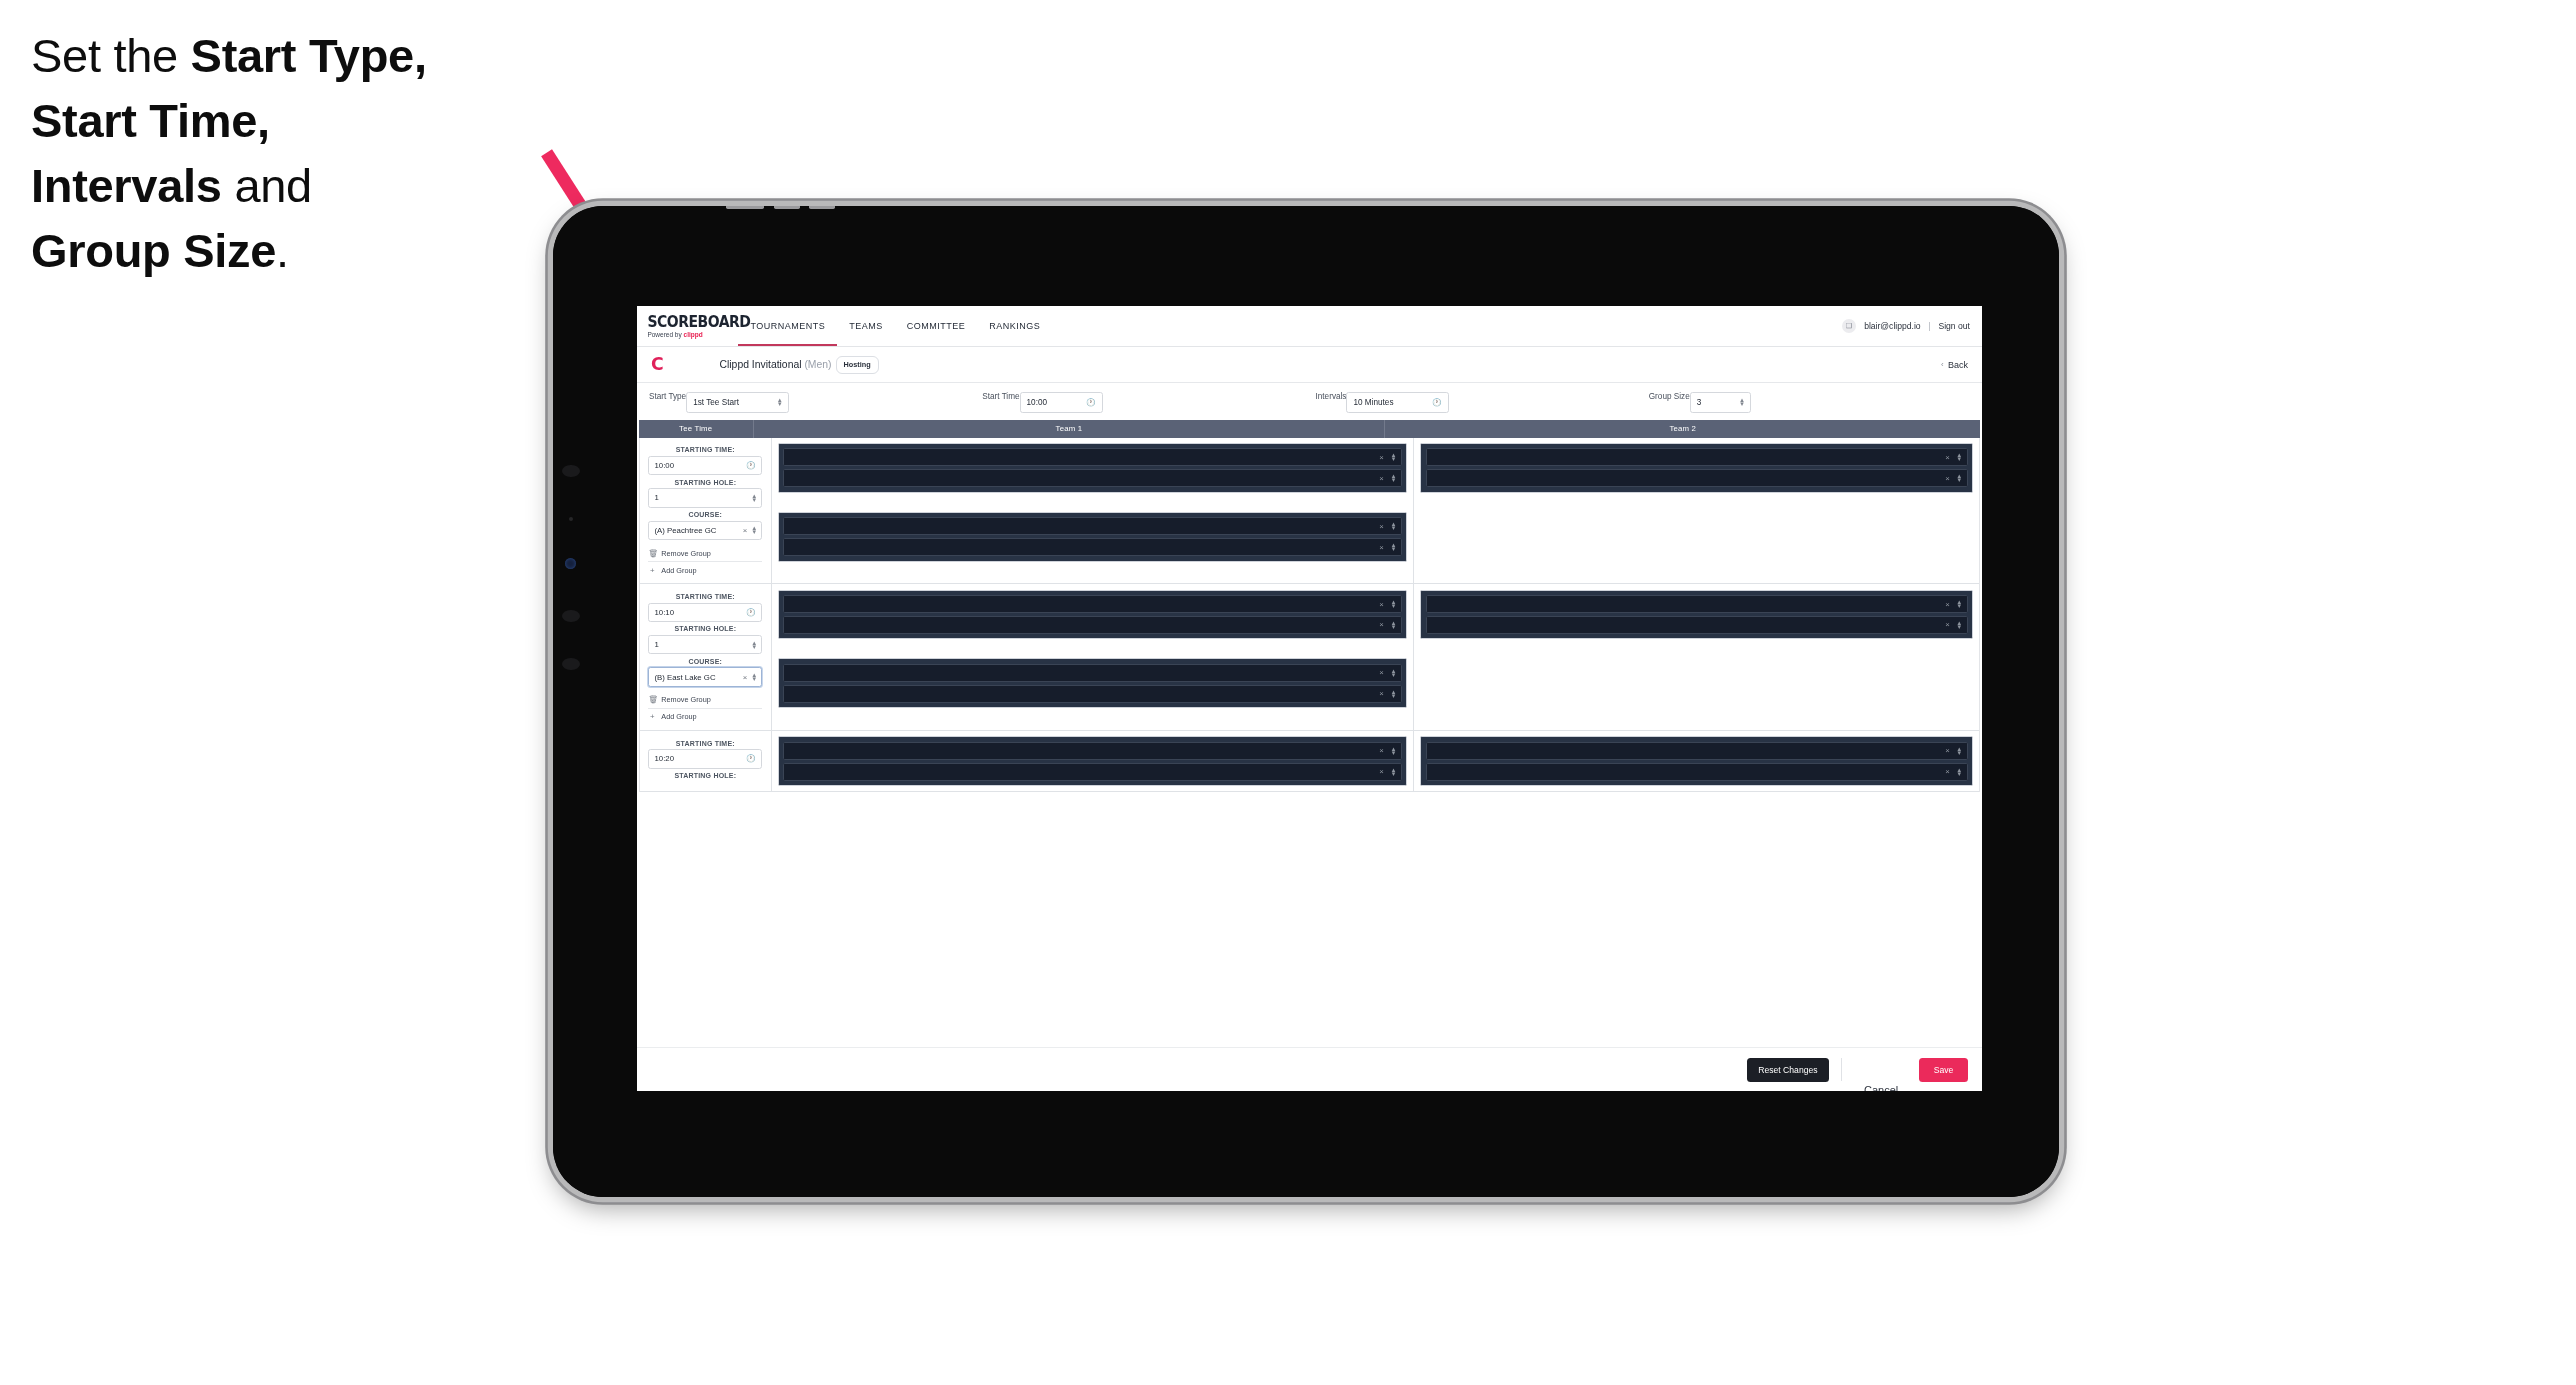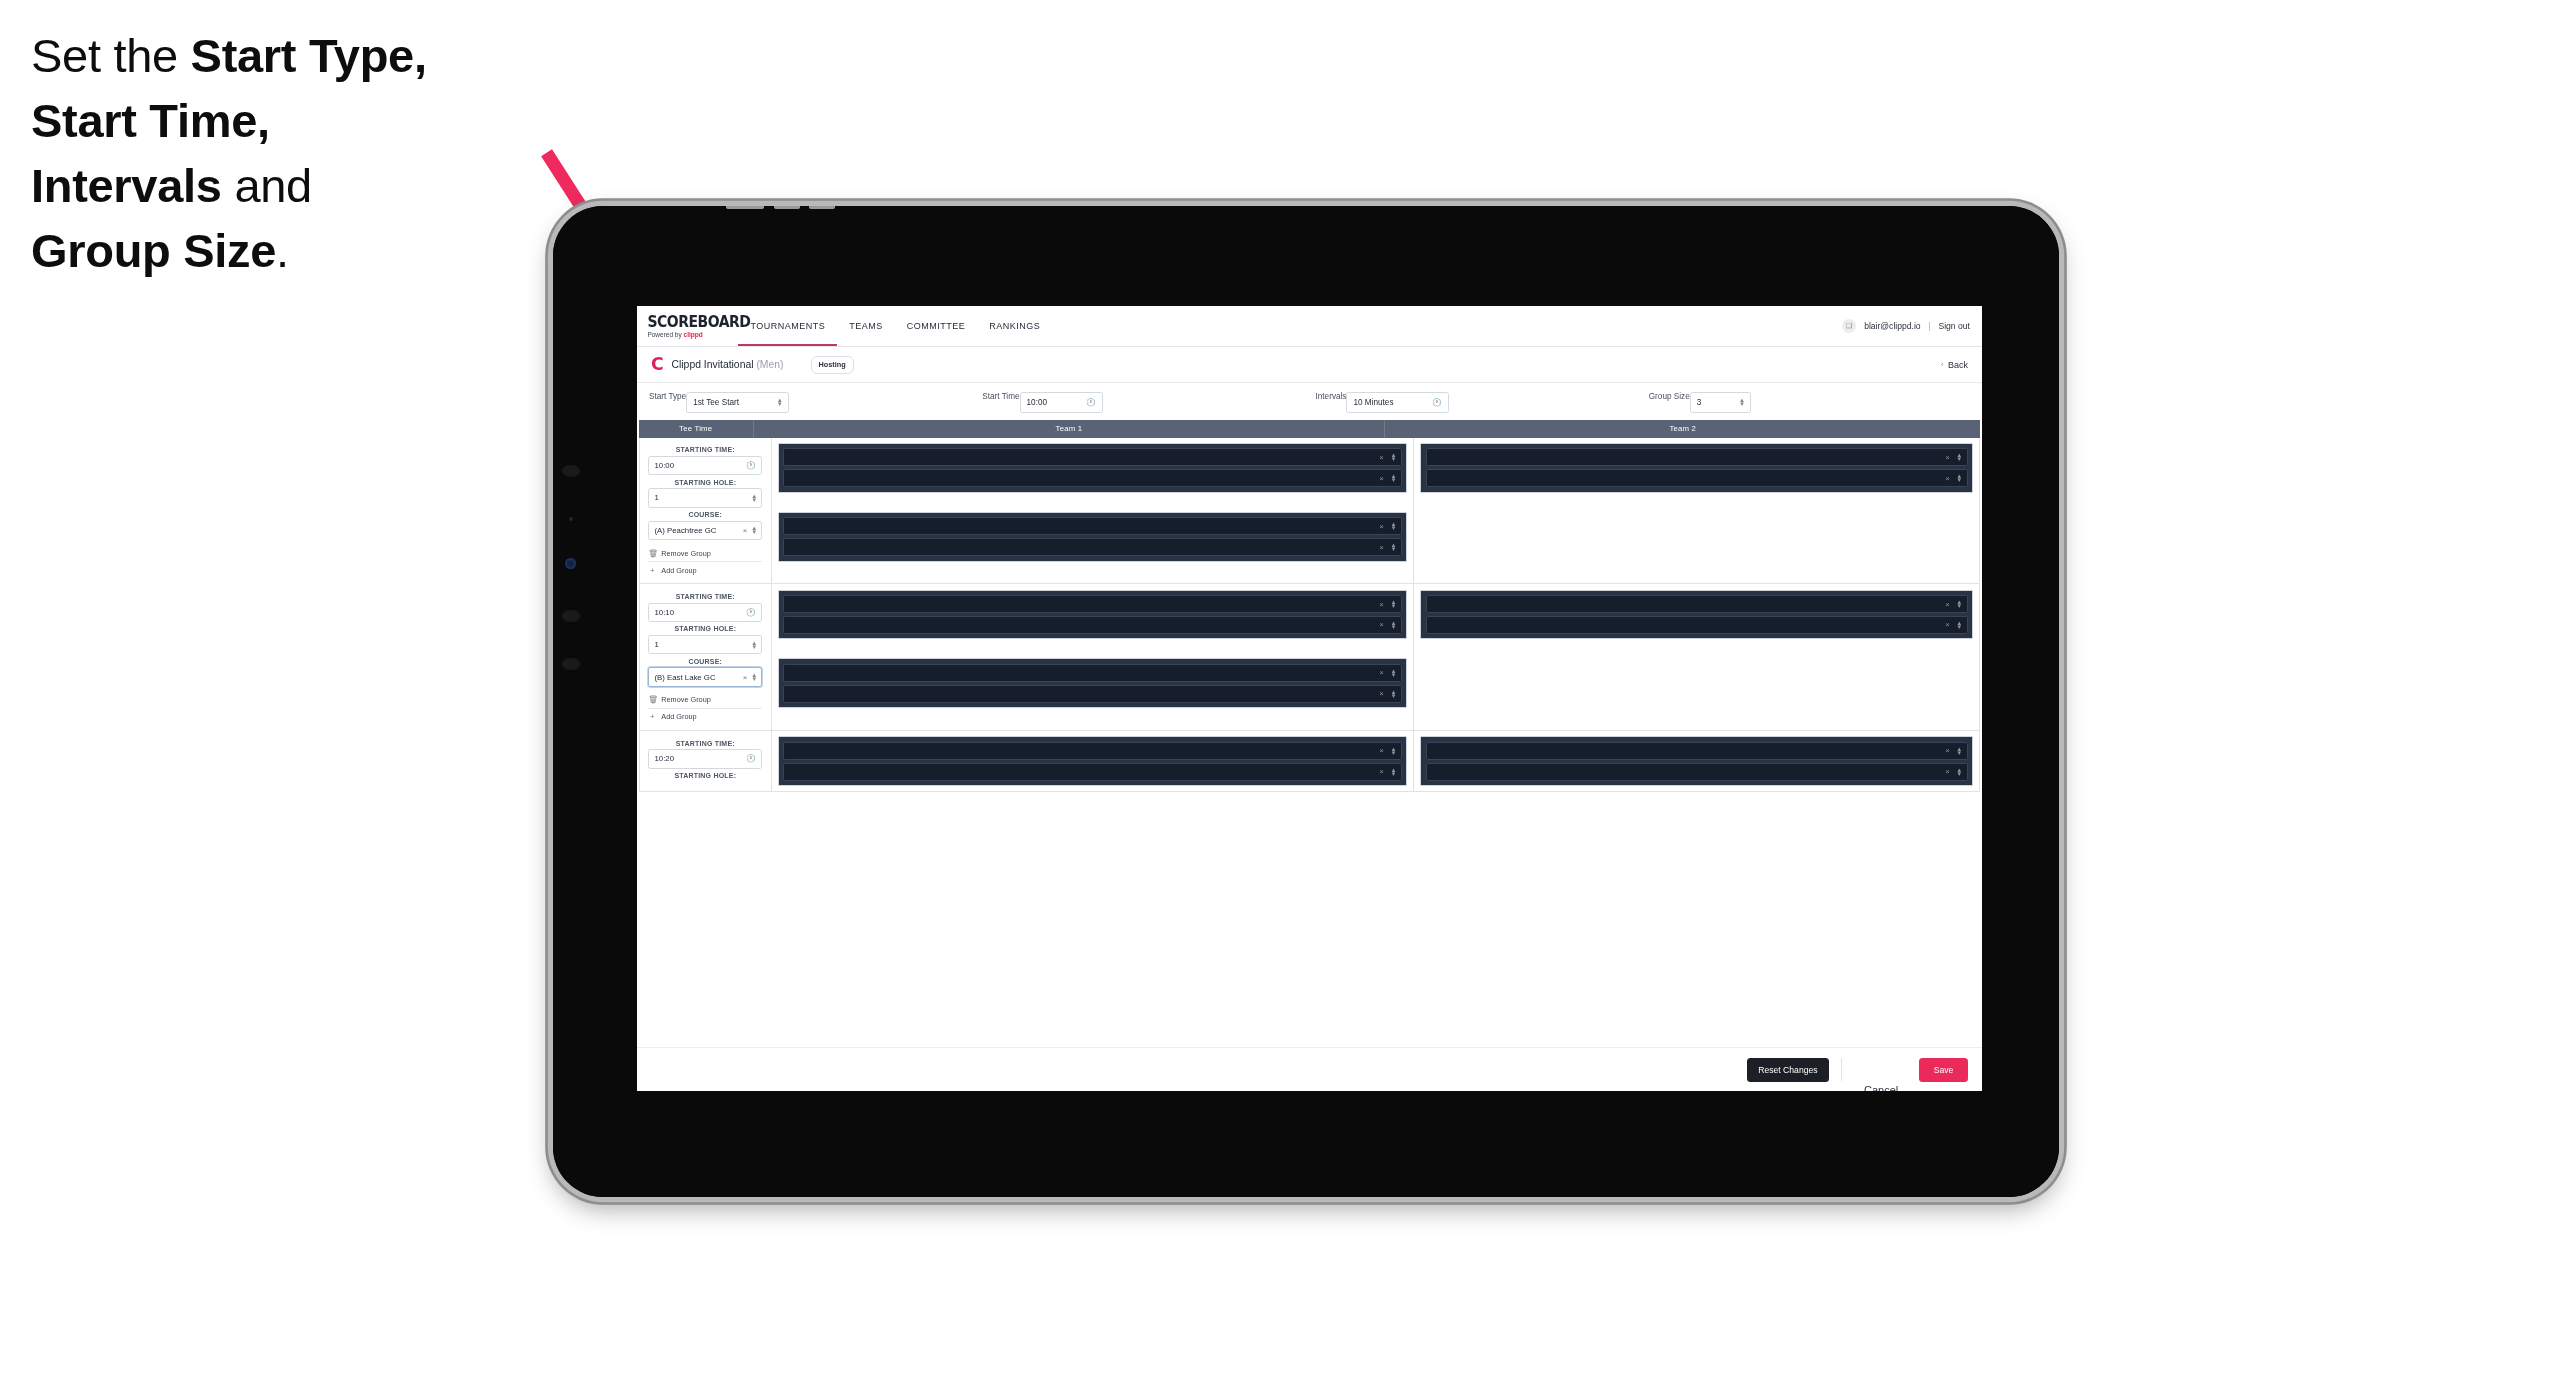--- a/index.html
+++ b/index.html
@@ -77,24 +77,24 @@
 
   
   .tbar{
     height:35px;display:flex;align-items:center;padding:0 14px;
     border-bottom:0.9px solid #e6e8eb;background:#fff;
   }
   .tlogo{
     font-family:"DejaVu Sans", sans-serif;
     font-size:17.3px;font-weight:bold;color:#e0215a;line-height:1;margin-right:7.8px;
   }
-  .tname{font-size:10.4px;color:#1e2530;}
+  .tname{font-size:10.4px;color:#1e2530;margin-left:48px;}
   .tname .muted{color:#9aa0ab;}
   .hosting{
-    margin-left:27px;border:0.9px solid #dcdfe4;border-radius:6px;
+    margin-left:4px;border:0.9px solid #dcdfe4;border-radius:6px;
     padding:3.5px 7px;font-size:7.3px;color:#2b313c;font-weight:bold;text-align:center;
   }
   .backlink{
     margin-left:auto;display:flex;align-items:center;gap:4.3px;font-size:9px;color:#2b313c;cursor:pointer;
   }
   .chev-left{font-size:7.8px;color:#888e99;}
 
   
   .settings{display:flex;gap:12px;padding:8.6px 12px 7px 12px;background:#fff;}
   .field{flex:1;display:flex;flex-direction:row;}

